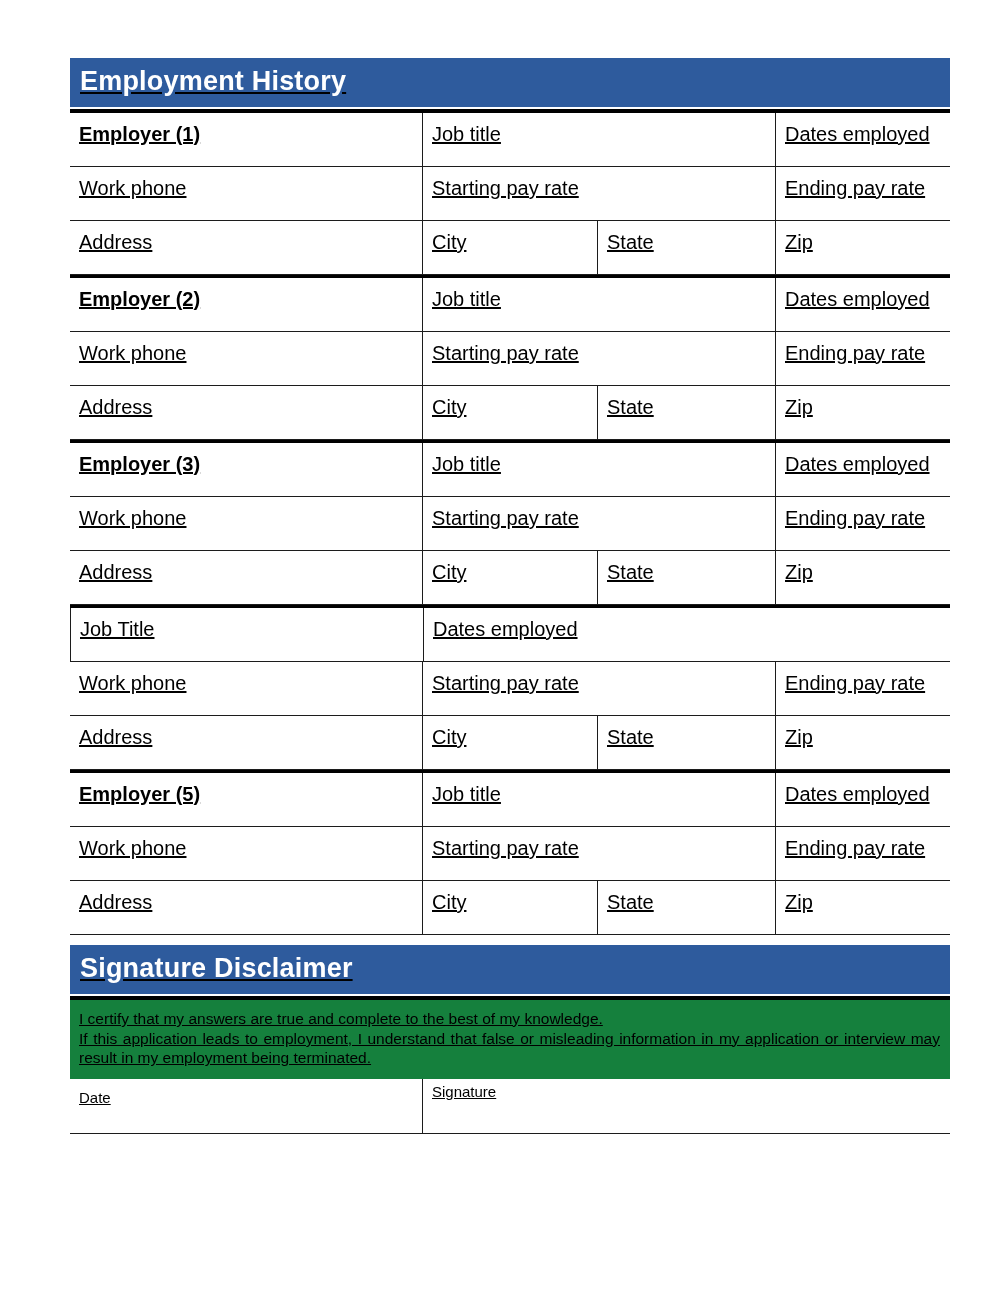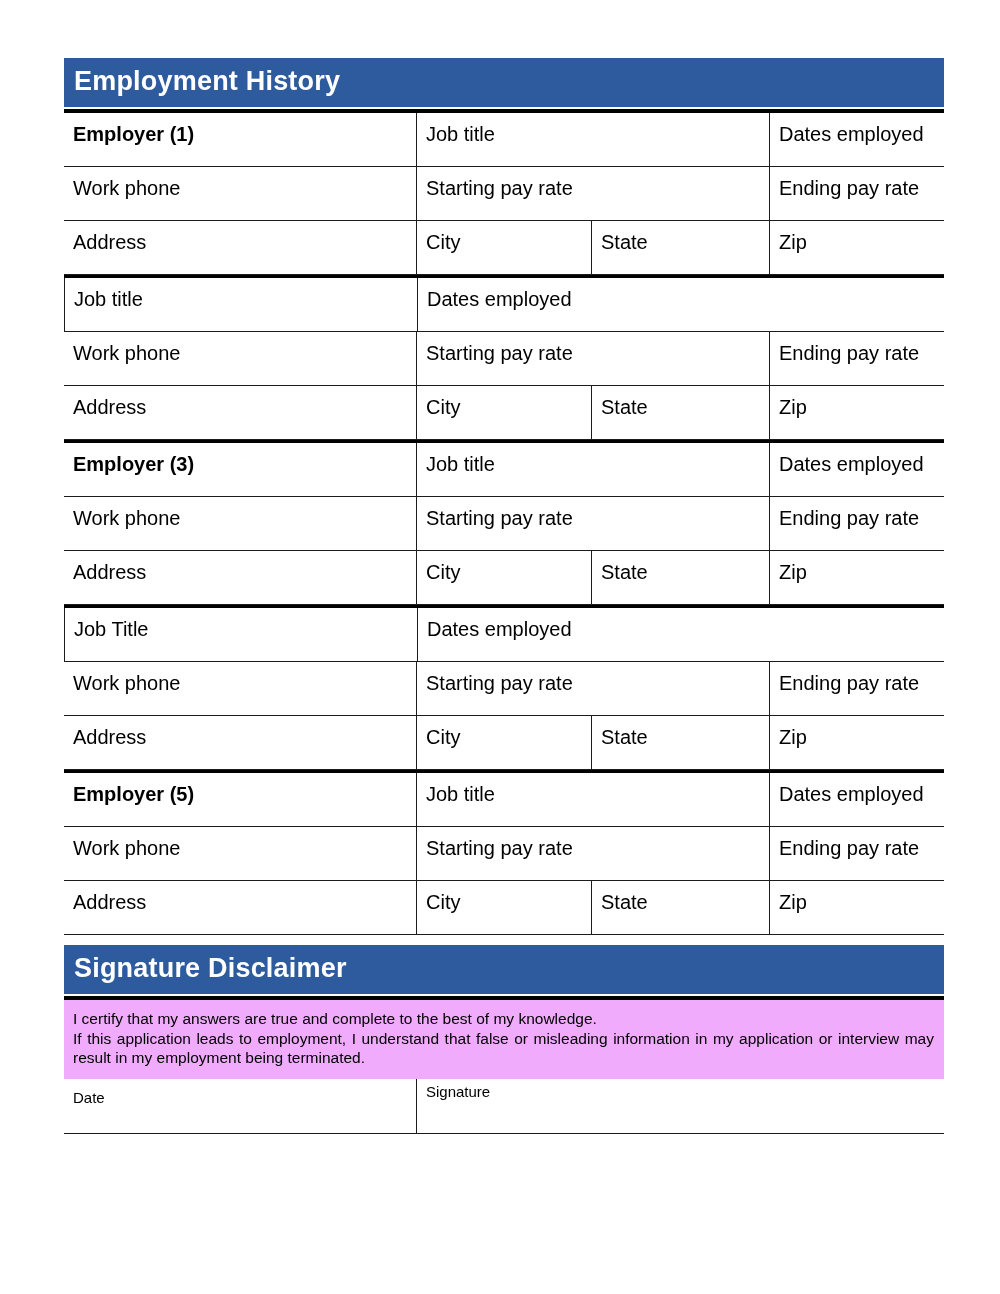--- a/index.html
+++ b/index.html
@@ -3,21 +3,21 @@
 <meta charset="utf-8">
 <style>
   * { margin:0; padding:0; box-sizing:border-box; }
   html,body { background:#ffffff; }
   body {
     width:1000px; height:1294px;
     font-family:"Liberation Sans", sans-serif;
     color:#000;
   }
   .sheet { position:relative; width:1000px; height:1294px; background:#fff; overflow:hidden; }
-  .content { position:absolute; left:64px; top:58px; width:880px; }
+  .content { position:absolute; left:70px; top:58px; width:880px;text-decoration:underline; }
 
   .band {
     background:#2e5b9d;
     color:#fff;
     font-weight:bold;
     font-size:27px;
     padding:8px 10px 10px 10px;
     letter-spacing:0.2px;
   }
   .band-rule { height:4px; background:#000; margin-top:2px; }
@@ -30,21 +30,21 @@
   .bl { border-left:1px solid #1c1c1c; }
   .c1 { width:352px; }
   .c2 { width:353px; }
   .c3 { width:175px; }
   .cw { width:175px; }
   .cs { width:178px; }
   .bold { font-weight:bold; }
 
   .sig-section { margin-top:10px; }
   .disclaimer {
-    background:#f0abfc;
+    background:#15803d;
     padding:9px 10px 11px 9px;
     font-size:15.5px;
     line-height:1.27;
   }
   .disclaimer .just { text-align:justify; }
 
   .sig-grid { display:flex; border-bottom:1px solid #1c1c1c; }
   .sig-left { width:352px; }
   .sig-name { height:56px; border-bottom:1px solid #1c1c1c; padding:10px 8px 0 9px; font-size:15px; }
   .sig-date { height:54px; padding:10px 8px 0 9px; font-size:15px; }
@@ -75,20 +75,21 @@
         <div class="t-row">
           <div class="cell c1"><span>Address</span></div>
           <div class="cell cw bl"><span>City</span></div>
           <div class="cell cs bl"><span>State</span></div>
           <div class="cell c3 bl"><span>Zip</span></div>
         </div>
       </div>
 
       <div class="t-block">
         <div class="t-row">
+          <div class="cell c1"><span class="bold">Employer (2)</span></div>
           <div class="cell c2 bl"><span>Job title</span></div>
           <div class="cell c3 bl"><span>Dates employed</span></div>
         </div>
         <div class="t-row">
           <div class="cell c1"><span>Work phone</span></div>
           <div class="cell c2 bl"><span>Starting pay rate</span></div>
           <div class="cell c3 bl"><span>Ending pay rate</span></div>
         </div>
         <div class="t-row">
           <div class="cell c1"><span>Address</span></div>

